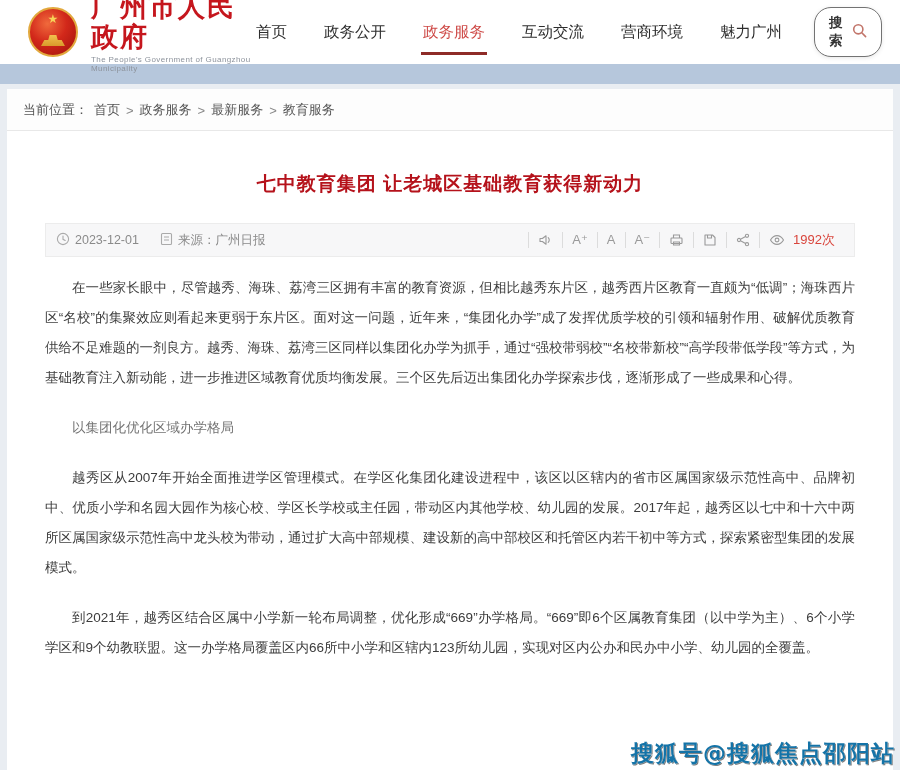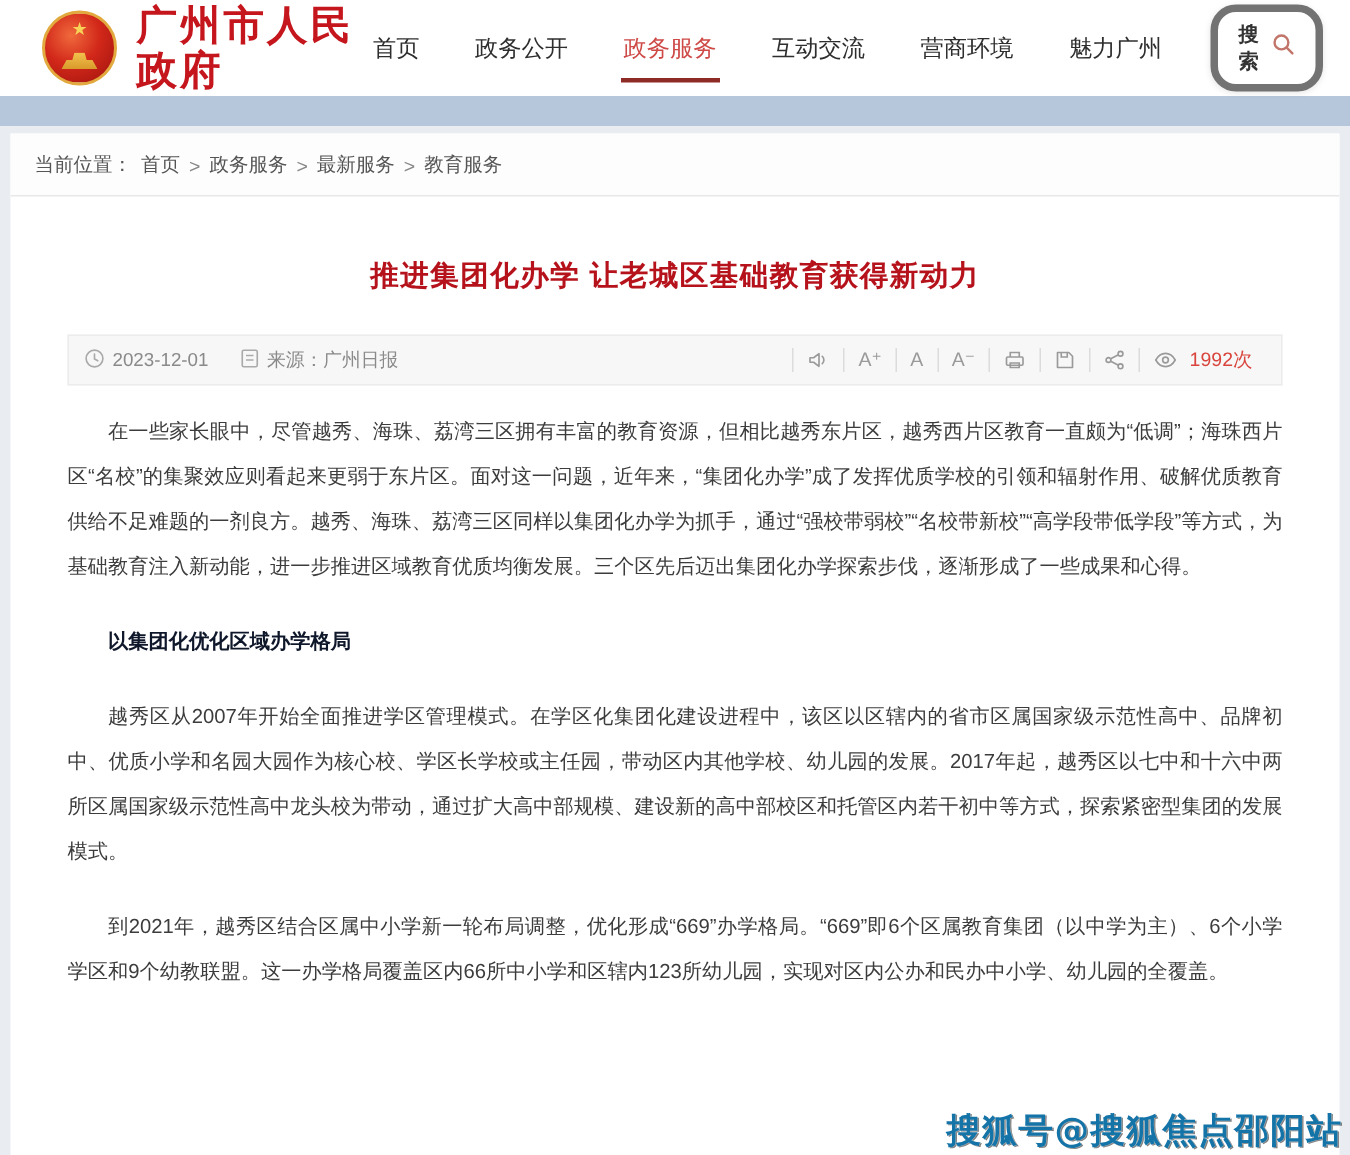--- a/index.html
+++ b/index.html
@@ -35,21 +35,21 @@
   .site-subtitle { color:#8d939c; font-size:8px; letter-spacing:0.4px; margin-top:3px; }
 
   .nav { display:flex; margin-left:auto; align-items:center; gap:37px; }
   .nav-item { font-size:15.5px; color:#2e2e2e; cursor:pointer; position:relative; padding:8px 0; white-space:nowrap; }
   .nav-item.active { color:#ce4a47; }
   .nav-item.active::after {
     content:""; position:absolute; left:-2px; right:-2px; bottom:-4px; height:3px; background:#8e2b27;
   }
   .search-pill {
     margin-left:32px; display:flex; align-items:center; gap:6px;
-    border:5px solid #737373; border-radius:17px; background:#fff;
+    border:1px solid #737373; border-radius:17px; background:#fff;
     box-shadow:0 1px 4px rgba(0,0,0,0.10);
     padding:6px 14px; cursor:pointer;
   }
   .search-pill .search-label { font-size:13.5px; color:#333; font-weight:bold; }
 
   
   .band { height:20px; background:#b6c7dc; }
 
   
   .wrapper {
@@ -83,40 +83,41 @@
   }
   .tool svg { display:block; }
   .font-label { font-size:13px; color:#9a9a9a; line-height:14px; }
   .views-count { color:#d9453c; font-size:13px; margin-left:4px; }
 
   .article-body { margin:16px 38px 0; }
   .para {
     font-size:13.5px; line-height:30px; color:#3c3c3c;
     text-indent:2em; margin:0 0 20px; text-align:justify;
   }
-  .sub-heading { font-weight:bold; color:#0f172a; }
+  .sub-heading { font-weight:normal; color:#737373; }
 
   .watermark {
     position:absolute; right:5px; bottom:1px; z-index:5;
     font-size:23px; font-weight:900; letter-spacing:1px;
     color:#0369a1; opacity:0.93; white-space:nowrap;
     text-shadow:0 0 1px #ffffff, 1px 1px 0 #6b6b6b;
     font-family:"DejaVu Sans","Liberation Sans",sans-serif;
   }
 </style>
 </head>
 <body>
 
 <div class="header">
   <div class="emblem">
     <span class="emblem-star">★</span>
     <span class="emblem-gate"></span>
   </div>
   <div class="site-title-block">
     <div class="site-title">广州市人民政府</div>
+    <div class="site-subtitle">The People's Government of Guangzhou Municipality</div>
   </div>
   <div class="nav">
     <span class="nav-item">首页</span>
     <span class="nav-item">政务公开</span>
     <span class="nav-item active">政务服务</span>
     <span class="nav-item">互动交流</span>
     <span class="nav-item">营商环境</span>
     <span class="nav-item">魅力广州</span>
   </div>
   <div class="search-pill">
@@ -138,21 +139,21 @@
     <span>当前位置：</span>
     <span class="crumb">首页</span>
     <span class="sep">&gt;</span>
     <span class="crumb">政务服务</span>
     <span class="sep">&gt;</span>
     <span class="crumb">最新服务</span>
     <span class="sep">&gt;</span>
     <span class="crumb">教育服务</span>
   </div>
 
-  <h1 class="article-title">推进集团化办学 让老城区基础教育获得新动力</h1>
+  <h1 class="article-title">七中教育集团 让老城区基础教育获得新动力</h1>
 
   <div class="meta-bar">
     <div class="meta-left">
       <div class="meta-item">
         <span>
           <svg width="14" height="14" viewBox="0 0 14 14" fill="none">
             <circle cx="7" cy="7" r="5.6" stroke="#aaaaaa" stroke-width="1.1"></circle>
             <path d="M7 4v3.3l2.2 1.2" stroke="#aaaaaa" stroke-width="1.1" stroke-linecap="round"></path>
           </svg>
         </span>

